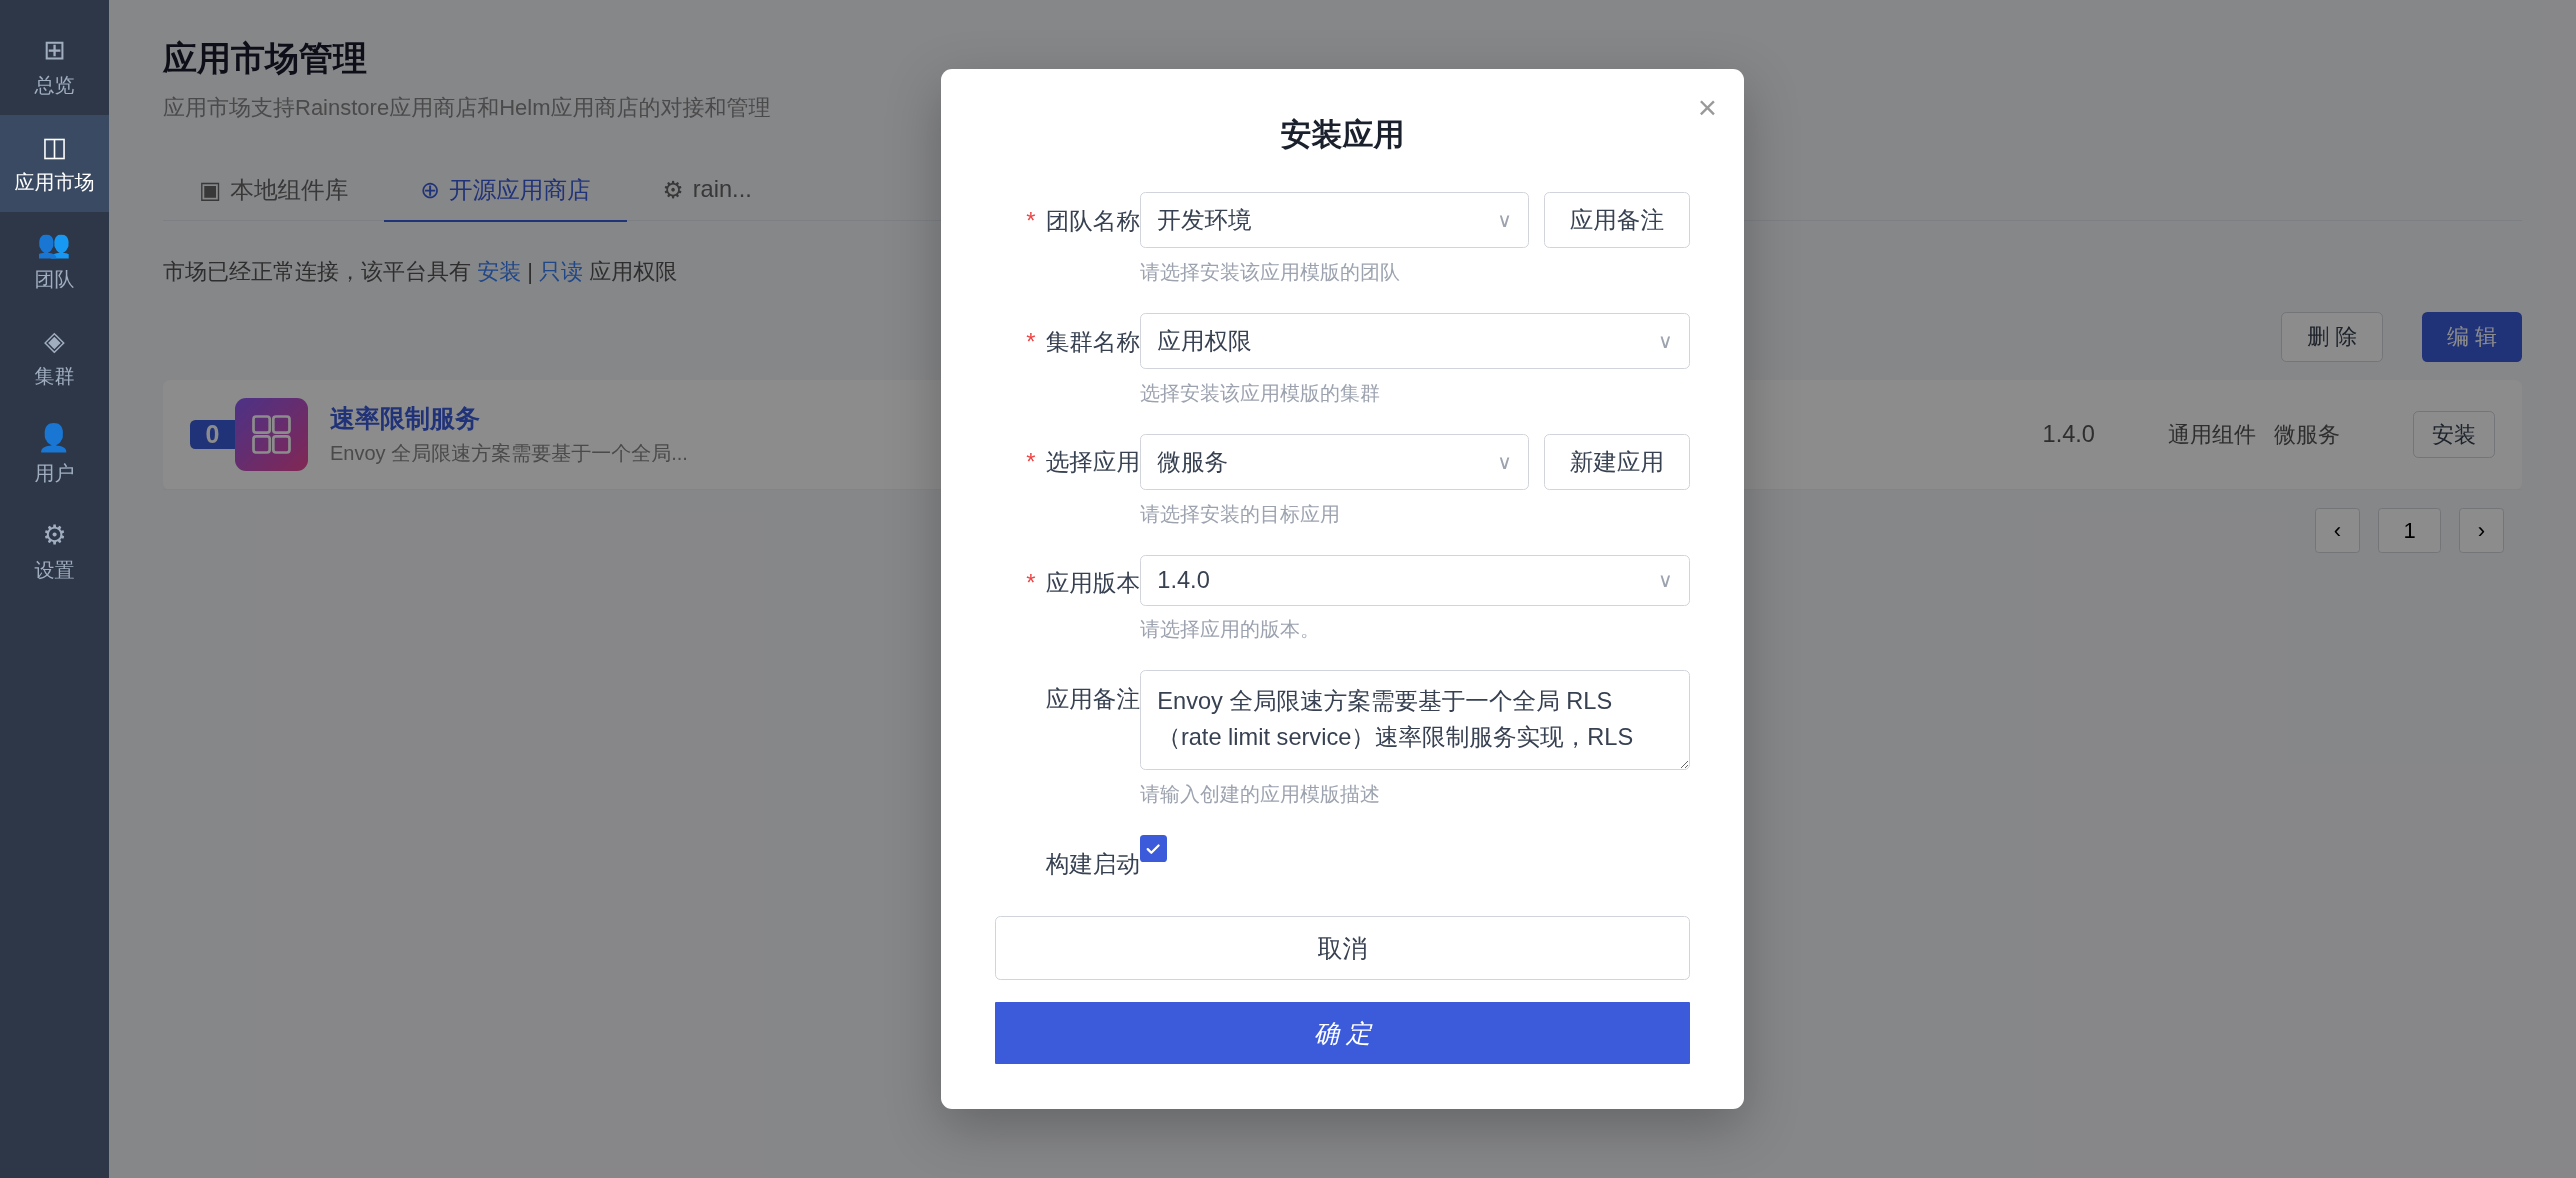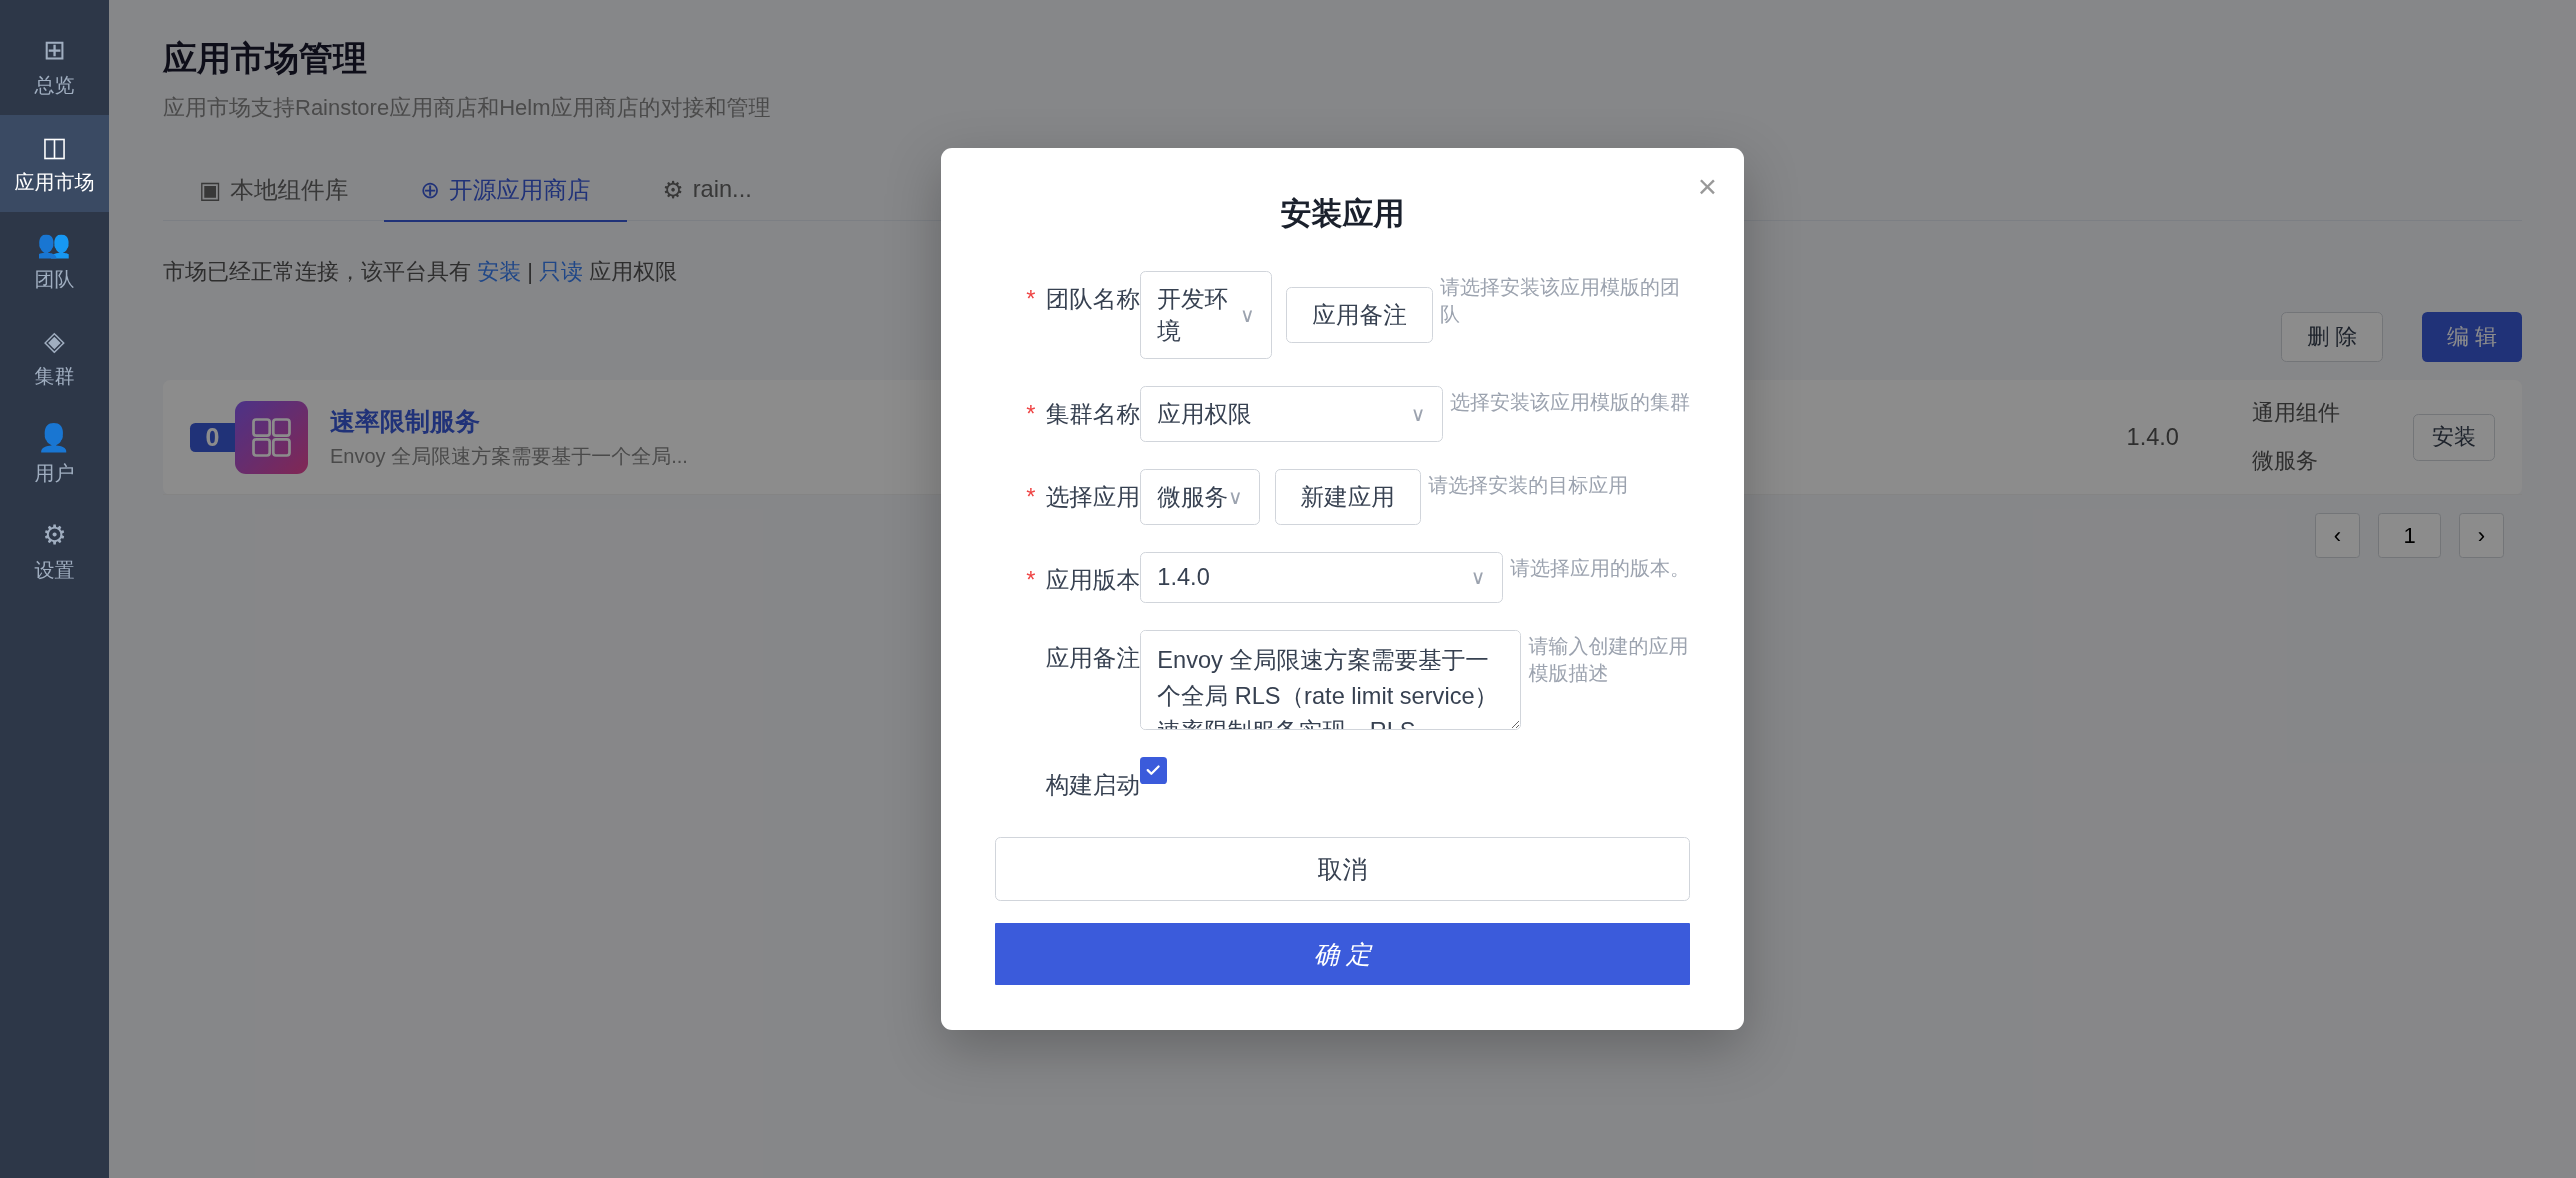--- a/index.html
+++ b/index.html
@@ -201,21 +201,21 @@
       text-align: right;
     }
     .form-label .required {
       color: #ef4444;
       margin-right: 3.6px;
     }
 
     .form-control-area {
       flex: 1;
       display: flex;
-      flex-direction: row;
+      flex-direction: column;
       gap: 7.3px;
     }
 
     .form-row-inline {
       display: flex;
       gap: 14.5px;
       align-items: center;
     }
 
     .select-box {
@@ -431,21 +431,21 @@
           <rect x="27" y="5" width="18" height="18" rx="3" stroke="white" stroke-width="3" fill="none"></rect>
           <rect x="5" y="27" width="18" height="18" rx="3" stroke="white" stroke-width="3" fill="none"></rect>
           <rect x="27" y="27" width="18" height="18" rx="3" stroke="white" stroke-width="3" fill="none"></rect>
         </svg>
       </div>
       <div style="flex:1;">
         <div style="font-size:25px; font-weight:600; color:#3b5bdb;">速率限制服务</div>
         <div style="font-size:20px; color:#888; margin-top:5.4px;">Envoy 全局限速方案需要基于一个全局...</div>
       </div>
       <div style="font-size:23.6px; color:#555; margin-right:73px;">1.4.0</div>
-      <div style="display:flex; gap:18px; margin-right:73px;flex-direction:column;">
+      <div style="display:flex; gap:18px; margin-right:73px;">
         <span style="font-size:22px; color:#555;">通用组件</span>
         <span style="font-size:22px; color:#555;">微服务</span>
       </div>
       <button style="border:0.9px solid #d1d5db; background:#fff; color:#374151; padding:7.3px 18px; border-radius:5.4px; font-size:22px; cursor:pointer;">安装</button>
     </div>
   </div>
 
   <div class="pagination">
     <div class="page-btn">‹</div>
     <input class="page-input" value="1" style="">

